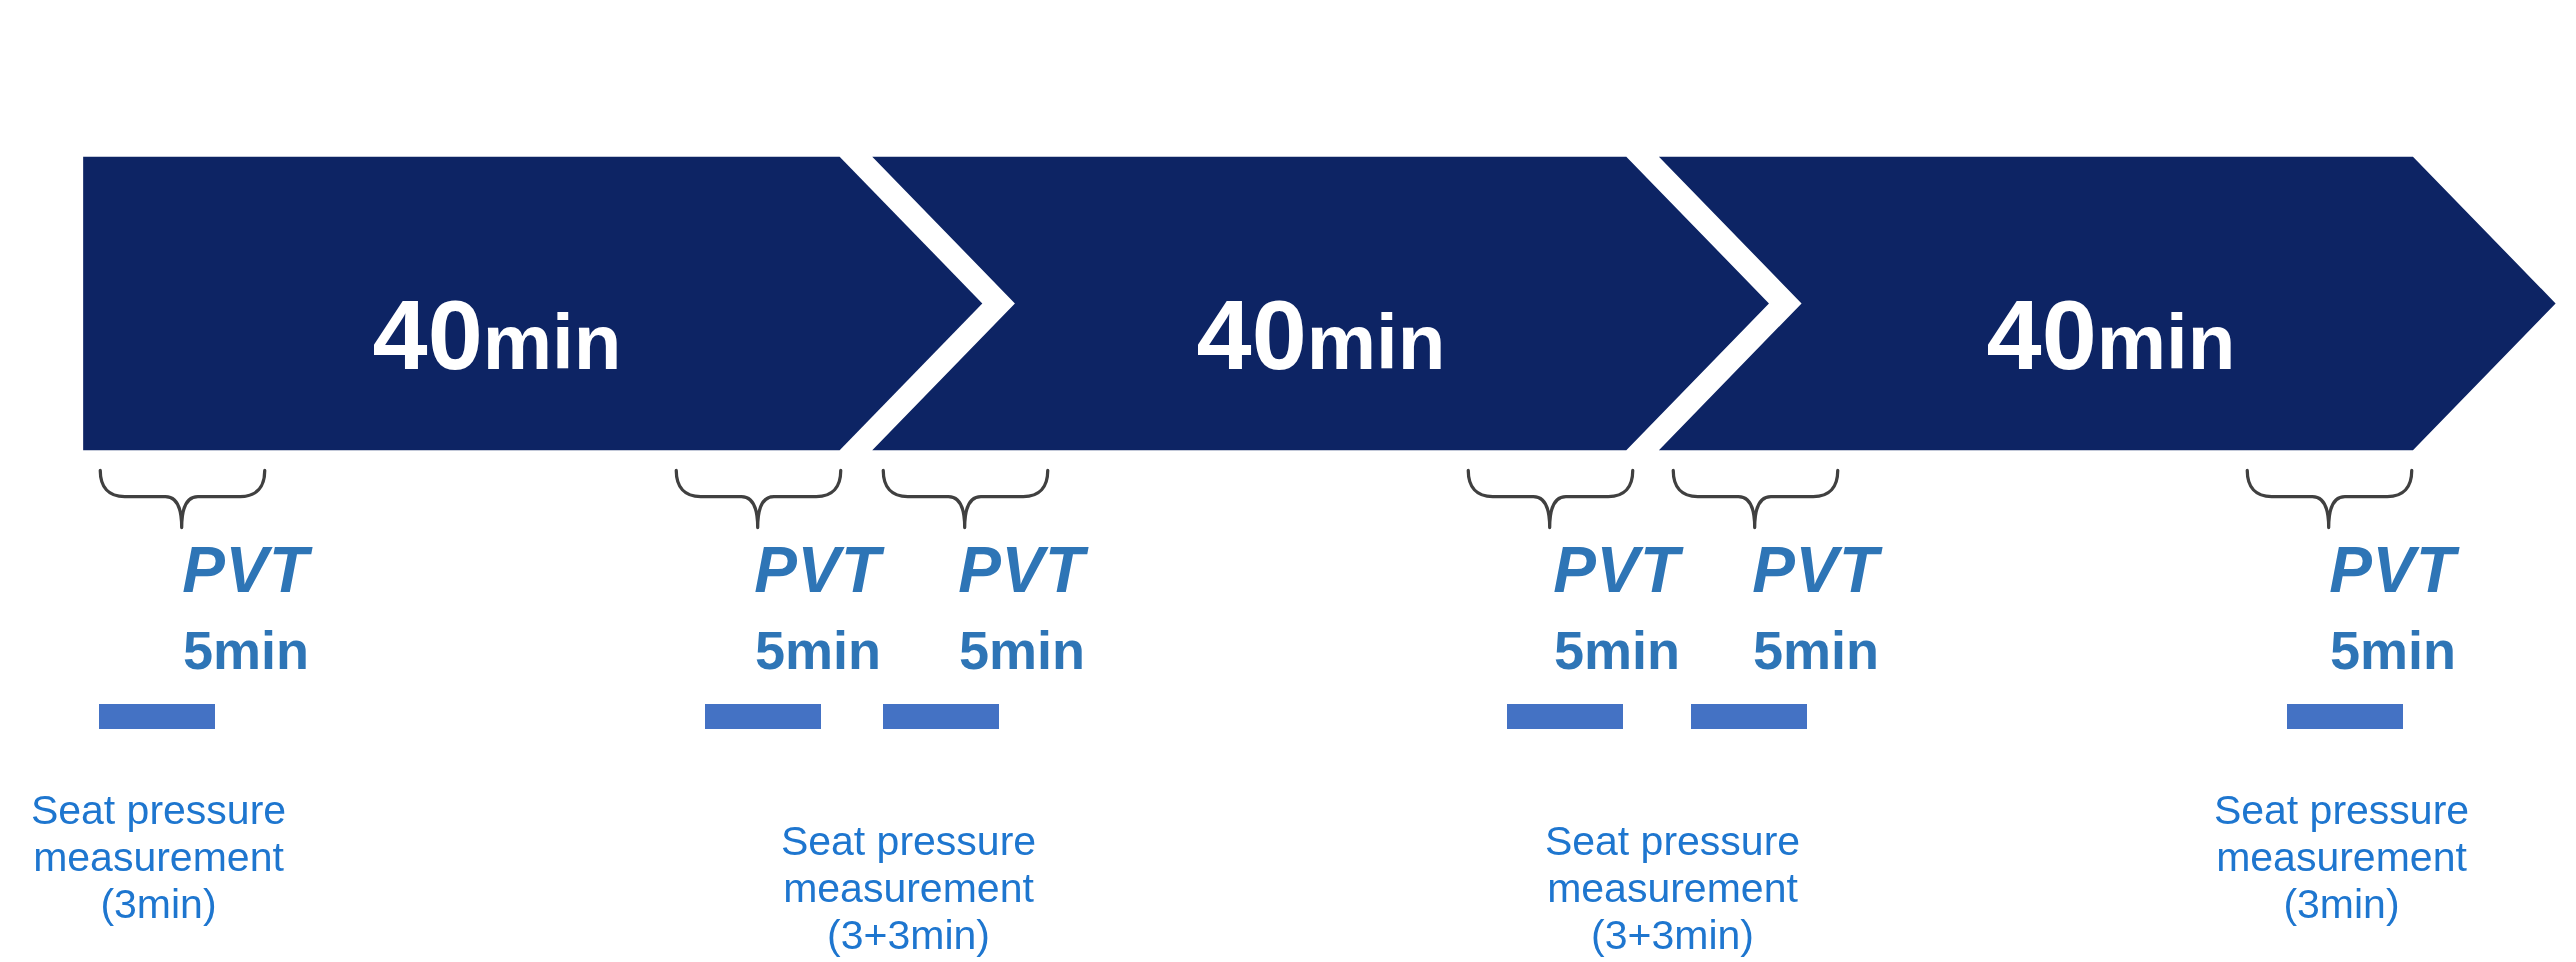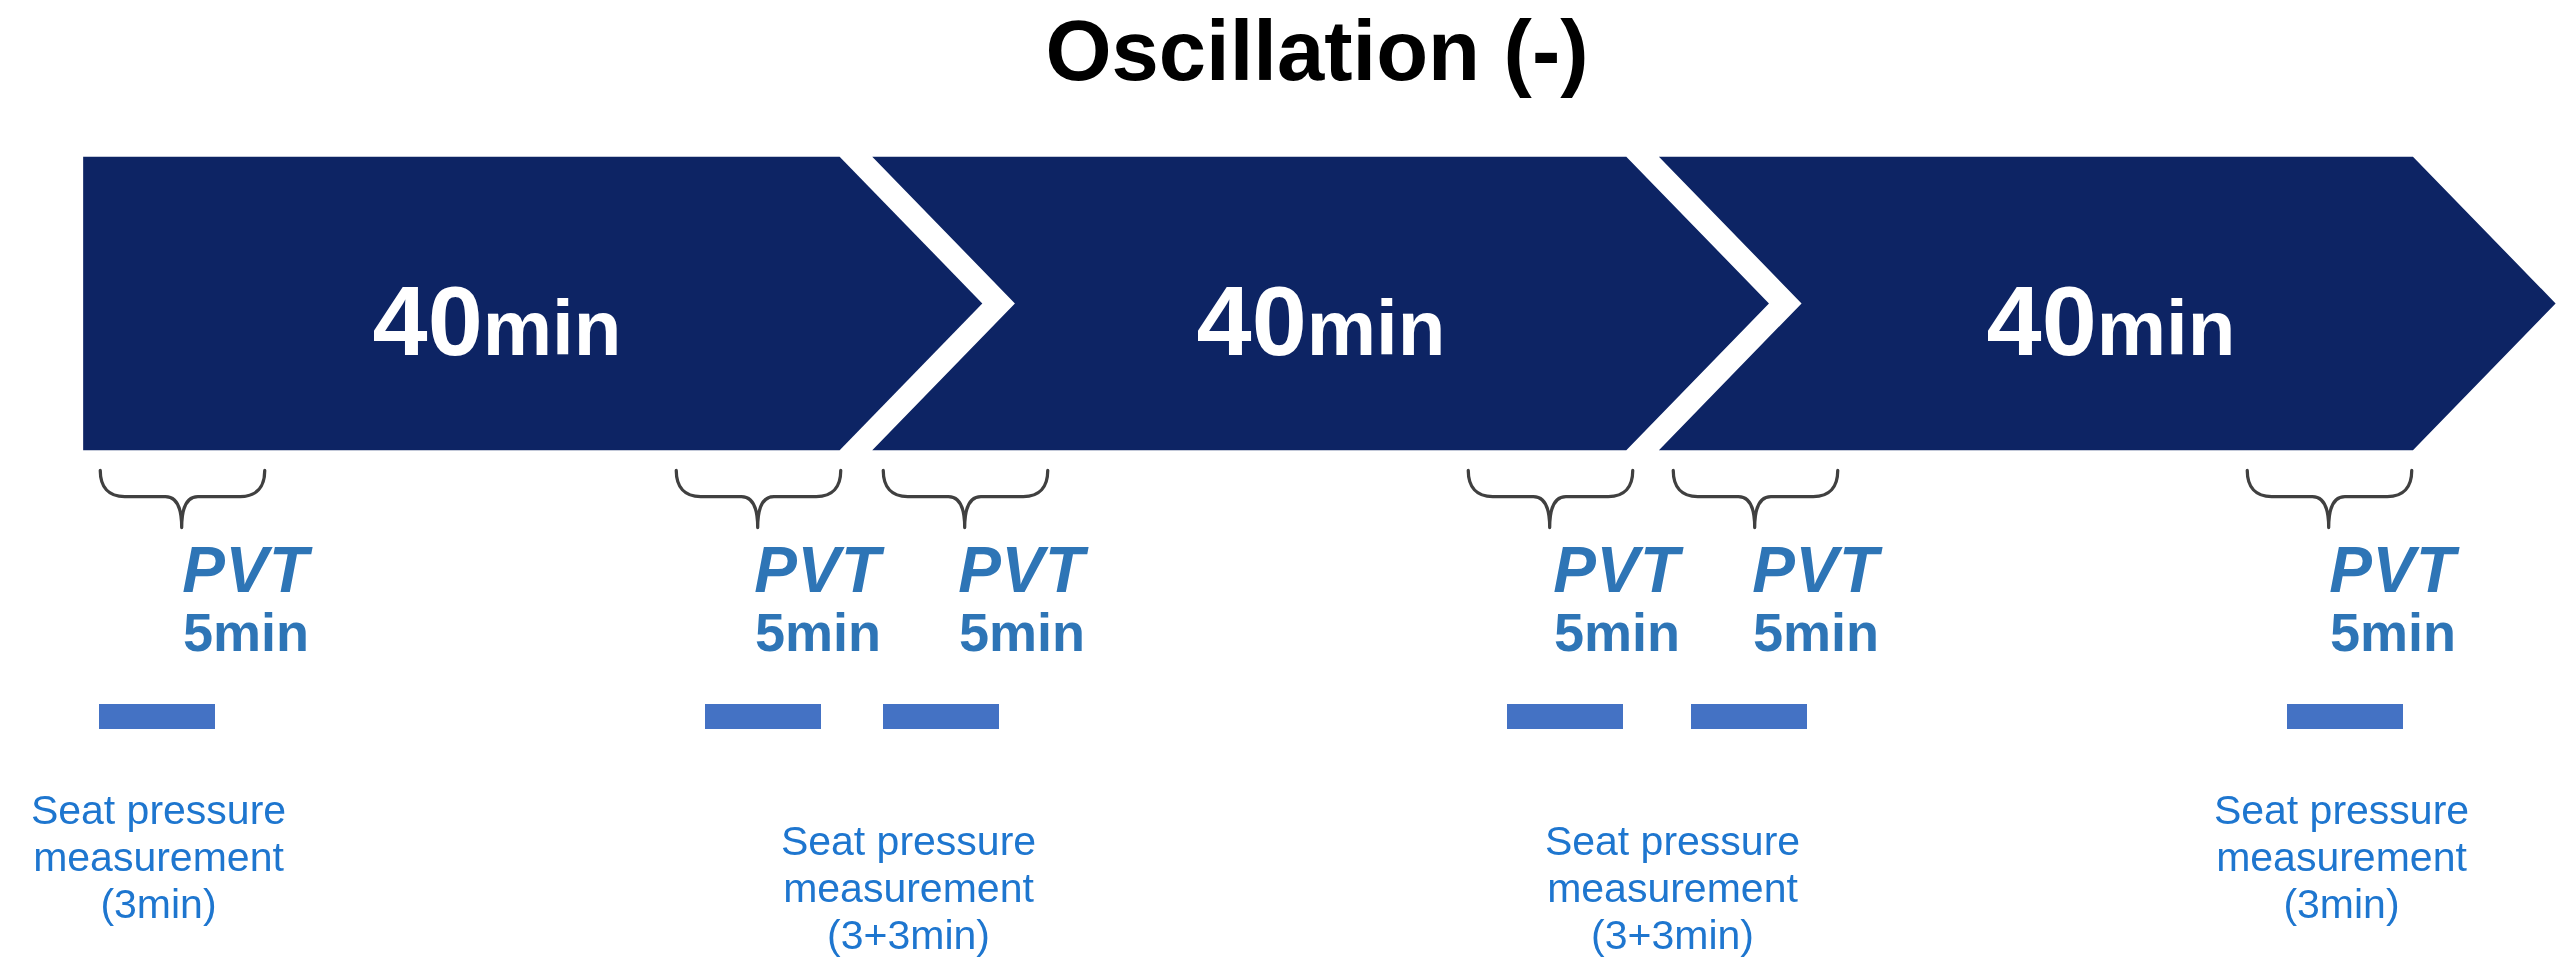--- a/index.html
+++ b/index.html
@@ -22,21 +22,21 @@
     color:var(--title-text,#000);
     white-space:nowrap;
   }
   .arrows-svg{
     position:absolute;
     left:0; top:0;
     width:2576px; height:571px;
   }
   .seg-label{
     position:absolute;
-    top:250px;
+    top:264px;
     width:424px;
     display:flex;
     justify-content:center;
     align-items:baseline;
     color:var(--arrow-text,#fff);
     white-space:nowrap;
   }
   .seg-label .big{font-size:99px;font-weight:bold;line-height:1;}
   .seg-label .small{font-size:78px;font-weight:bold;line-height:1;margin-top:39px;}
   .seg1{left:285px;}  
@@ -50,21 +50,21 @@
     height:64px;
   }
   .pvt{
     position:absolute;
     top:538px;
     width:245px;
     text-align:right;
     color:var(--pvt-text,#2e75b6);
   }
   .pvt .pvt-name{font-size:64px;font-weight:bold;font-style:italic;line-height:1.0;letter-spacing:0.8px;}
-  .pvt .pvt-dur{font-size:54px;font-weight:bold;line-height:1.0;margin-top:3px;}
+  .pvt .pvt-dur{font-size:54px;font-weight:bold;line-height:1.0;margin-top:21px;}
 
   .seat-bar{
     position:absolute;
     top:704px;
     width:116px;
     height:25px;
     background:var(--bar-fill,#4472c4);
   }
   .seat-label{
     position:absolute;
@@ -73,21 +73,20 @@
     color:var(--seat-text,#1e76cf);
     font-size:41px;
     line-height:47px;
   }
 </style>
 </head>
 <body>
 
 <div class="canvas">
 
-  <div class="title">Oscillation (-)</div>
 
   <svg class="arrows-svg" viewBox="0 0 3160 700">
     <polygon class="arrow-shape" points="102,192 1030,192 1205,372 1030,552 102,552" fill="#0d2464"></polygon>
     <polygon class="arrow-shape" points="1070,192 1995,192 2170,372 1995,552 1070,552 1245,372" fill="#0d2464"></polygon>
     <polygon class="arrow-shape" points="2035,192 2960,192 3135,372 2960,552 2035,552 2210,372" fill="#0d2464"></polygon>
   </svg>
 
   <div class="seg-label seg1">
     <span class="big">40</span>
       <span class="small">min</span>

